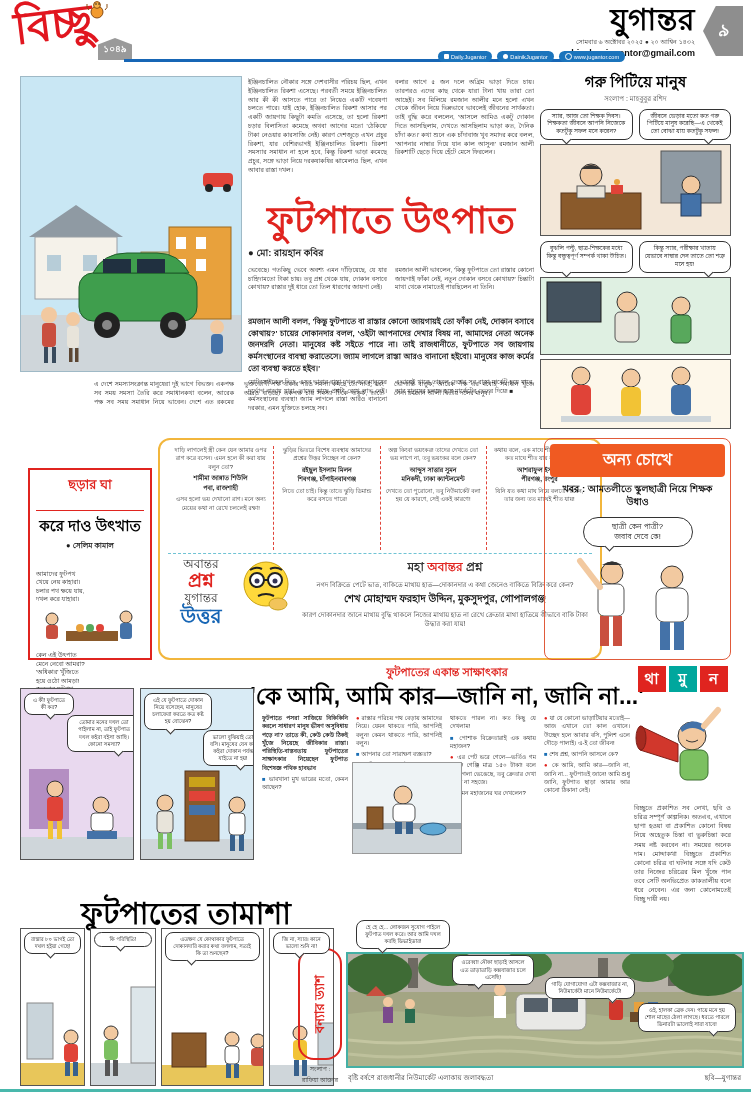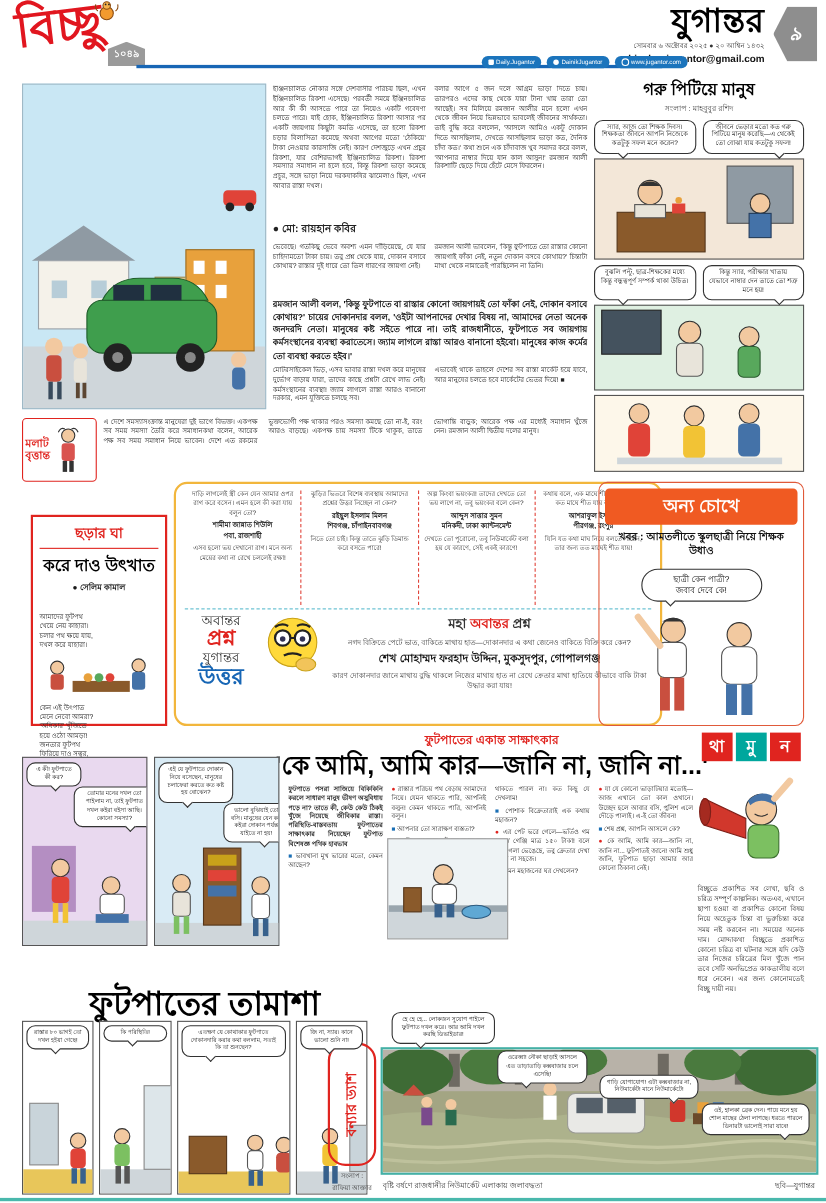--- a/index.html
+++ b/index.html
@@ -116,39 +116,28 @@
       <circle cx="52" cy="242" r="7" fill="#f2c9a0"></circle>
         <rect x="46" y="249" width="12" height="22" rx="4" fill="#e8e4da"></rect>
       <rect x="48" y="271" width="3.5" height="14" fill="#5c4632"></rect>
         <rect x="54" y="271" width="3.5" height="14" fill="#5c4632"></rect>
       <circle cx="196" cy="250" r="7" fill="#f2c9a0"></circle>
         <rect x="190" y="257" width="12" height="20" rx="4" fill="#4472a8"></rect>
     </svg>
     
   </div>
 
-  <div class="abs" style="left:20px;top:380px;width:68px;height:58px;border:1.5px solid #e0241f;border-radius:4px;
-       display:flex;align-items:center;gap:3px;padding:2px;box-sizing:border-box;">
-    <div class="pre" style="color:#e0241f;font-weight:bold;font-size:10px;line-height:1.15;">মলাট
-বৃত্তান্ত</div>
-    <svg width="26" height="44" viewBox="0 0 26 44">
-      <circle cx="13" cy="9" r="6" fill="#f2c9a0" stroke="#333"></circle>
-      <rect x="7" y="16" width="12" height="16" rx="3" fill="#d9534f"></rect>
-      <rect x="8" y="32" width="4" height="10" fill="#333"></rect>
-        <rect x="14" y="32" width="4" height="10" fill="#333"></rect>
-      <path d="M4,6 q2,-5 6,-3 M22,6 q-2,-5 -6,-3" stroke="#333" fill="none"></path>
-    </svg>
-  </div>
   <div class="abs tiny" style="left:94px;top:380px;width:440px;height:58px;column-count:3;column-gap:10px;">এ দেশে সমস্যাসংক্রান্ত মানুষেরা দুই ভাগে বিভক্ত। একপক্ষ সব সময় সমস্যা তৈরি করে সমাধানকথা বলেন, আরেক পক্ষ সব সময় সমাধান নিয়ে ভাবেন। দেশে এত রকমের ভুক্তভোগী পক্ষ থাকার পরও সমস্যা কমছে তো না-ই, বরং আরও বাড়ছে। একপক্ষ চায় সমস্যা টিকে থাকুক, তাতে ভোগান্তি বাড়ুক; আরেক পক্ষ এর মধ্যেই সমাধান খুঁজে নেন। রমজান আলী দ্বিতীয় দলের মানুষ।</div>
 
   <div class="abs" style="left:248px;top:78px;width:286px;">
     <div class="cols2" style="height:118px;overflow:hidden;">
       <div class="tiny">ইঞ্জিনচালিত নৌকার সঙ্গে দেশবাসীর পরিচয় ছিল, এখন ইঞ্জিনচালিত রিকশা এসেছে। পরবর্তী সময়ে ইঞ্জিনচালিত আর কী কী আসতে পারে তা নিয়েও একটি গবেষণা চলতে পারে। যাই হোক, ইঞ্জিনচালিত রিকশা আসার পর একটি জায়গায় কিছুটা কমতি এসেছে, তা হলো রিকশা চড়ার বিলাসিতা কমেছে অথবা আগের মতো 'ঠেকিয়ে' টাকা নেওয়ার কারসাজি নেই। কারণ দেশজুড়ে এখন প্রচুর রিকশা, যার বেশিরভাগই ইঞ্জিনচালিত রিকশা। রিকশা সমস্যার সমাধান না হলে হবে, কিন্তু রিকশা ভাড়া কমেছে প্রচুর, সঙ্গে ভাড়া নিয়ে দরকষাকষির ঝামেলাও ছিল, এখন আবার রাস্তা দখল।</div>
       <div class="tiny">বলার আগে ৫ জন দলে অগ্রিম ভাড়া দিতে চায়। তারপরও এদের কাছ থেকে যারা টানা খায় তারা তো আছেই। সব মিলিয়ে রমজান আলীর মনে হলো এখন থেকে জীবন নিয়ে ভিন্নভাবে ভাবলেই জীবনের সার্থকতা। তাই বুদ্ধি করে বললেন, 'আসলে আমিও একটু দোকান দিতে আসছিলাম, দেখতে আসছিলাম ভাড়া কত, দৈনিক চাঁদা কত।' কথা শুনে এক চাঁদাবাজ খুব সমাদর করে বলল, 'আপনার নাম্বার দিয়ে যান কাল আসুন!' রমজান আলী রিকশাটি ছেড়ে দিয়ে হেঁটে মেসে ফিরলেন।</div>
     </div>
+    <div class="main-headline" style="margin-top:6px;">ফুটপাতে উৎপাত</div>
     <div class="byline" style="margin-top:5px;">● মো: রায়হান কবির</div>
     <div class="cols2" style="height:46px;overflow:hidden;margin-top:5px;">
       <div class="tiny">ভেবেছে। গতকিছু ভেবে অবশ্য এমন দাঁড়িয়েছে, যে যার চাহিদামতো টাকা চায়। তবু প্রশ্ন থেকে যায়, দোকান বসাবে কোথায়? রাস্তার দুই ধারে তো তিল ধারণের জায়গা নেই।</div>
       <div class="tiny">রমজান আলী ভাবলেন, 'কিন্তু ফুটপাতে তো রাস্তার কোনো জায়গাই ফাঁকা নেই, নতুন দোকান বসবে কোথায়?' চিন্তাটা মাথা থেকে নামাতেই পারছিলেন না তিনি।</div>
     </div>
     <div class="boldpara" style="margin-top:4px;height:58px;overflow:hidden;">রমজান আলী বলল, 'কিন্তু ফুটপাতে বা রাস্তার কোনো জায়গায়ই তো ফাঁকা নেই, দোকান বসাবে কোথায়?' চায়ের দোকানদার বলল, 'ওইটা আপনাদের দেখার বিষয় না, আমাদের নেতা অনেক জনদরদি নেতা। মানুষের কষ্ট সইতে পারে না। তাই রাজধানীতে, ফুটপাতে সব জায়গায় কর্মসংস্থানের ব্যবস্থা করাতেসে। জ্যাম লাগলে রাস্তা আরও বানানো হইবো। মানুষের কাজ কর্মের তো ব্যবস্থা করতে হইব।'</div>
     <div class="cols2" style="height:52px;overflow:hidden;margin-top:4px;">
       <div class="tiny">মোটরসাইকেল ভিড়, এসব ভাবার রাস্তা দখল করে মানুষের দুর্ভোগ বাড়ায় যারা, তাদের কাছে প্রশ্নটা রেখে লাভ নেই। কর্মসংস্থানের ব্যবস্থা! জ্যাম লাগলে রাস্তা আরও বানানো দরকার, এমন যুক্তিতে চলছে সব।</div>
       <div class="tiny">এভাবেই থাকে তাহলে দেশের সব রাস্তা মার্কেট হয়ে যাবে, আর মানুষের চলতে হবে মার্কেটের ভেতর দিয়ে! ■</div>
     </div>
@@ -194,21 +183,21 @@
         <circle cx="90" cy="18" r="9" fill="#f2c9a0" stroke="#333"></circle>
           <rect x="80" y="27" width="20" height="30" rx="5" fill="#f2c335"></rect>
         <circle cx="140" cy="16" r="9" fill="#f2c9a0" stroke="#333"></circle>
           <rect x="130" y="25" width="20" height="30" rx="5" fill="#4472a8"></rect>
         <rect x="20" y="56" width="150" height="6" fill="#cfd6da"></rect>
       </svg>
     </div>
   </div>
 
   <div class="abs" style="left:28px;top:468px;width:124px;height:192px;border:2px solid #e0241f;box-sizing:border-box;padding:5px 6px;">
-    <div style="font-size:13px;font-weight:bold;color:#e0241f;text-align:center;border-bottom:1px solid #e0241f;padding-bottom:2px;">ছড়ার ঘা</div>
+    <div style="font-size:13px;font-weight:bold;color:#e0241f;text-align:center;border-bottom:1px solid #e0241f;padding-bottom:14px;">ছড়ার ঘা</div>
     <div style="font-size:15px;font-weight:bold;color:#000;text-align:center;margin-top:3px;">করে দাও উৎখাত</div>
     <div style="font-size:7.5px;font-weight:bold;text-align:center;margin:1px 0 18px;">● সেলিম কামাল</div>
     <div class="pre" style="font-size:6.2px;line-height:1.35;color:#222;">আমাদের ফুটপথ
 খেয়ে নেয় কাহারা।
 চলার পথ ক্ষয়ে যায়,
 দখল করে যাহারা।</div>
     <svg width="108" height="40" viewBox="0 0 108 40" style="margin:2px 0;">
       <rect x="30" y="26" width="52" height="10" fill="#8a5a2b"></rect>
       <circle cx="44" cy="23" r="4" fill="#e8a13c"></circle>
         <circle cx="54" cy="23" r="4" fill="#58a85c"></circle>

